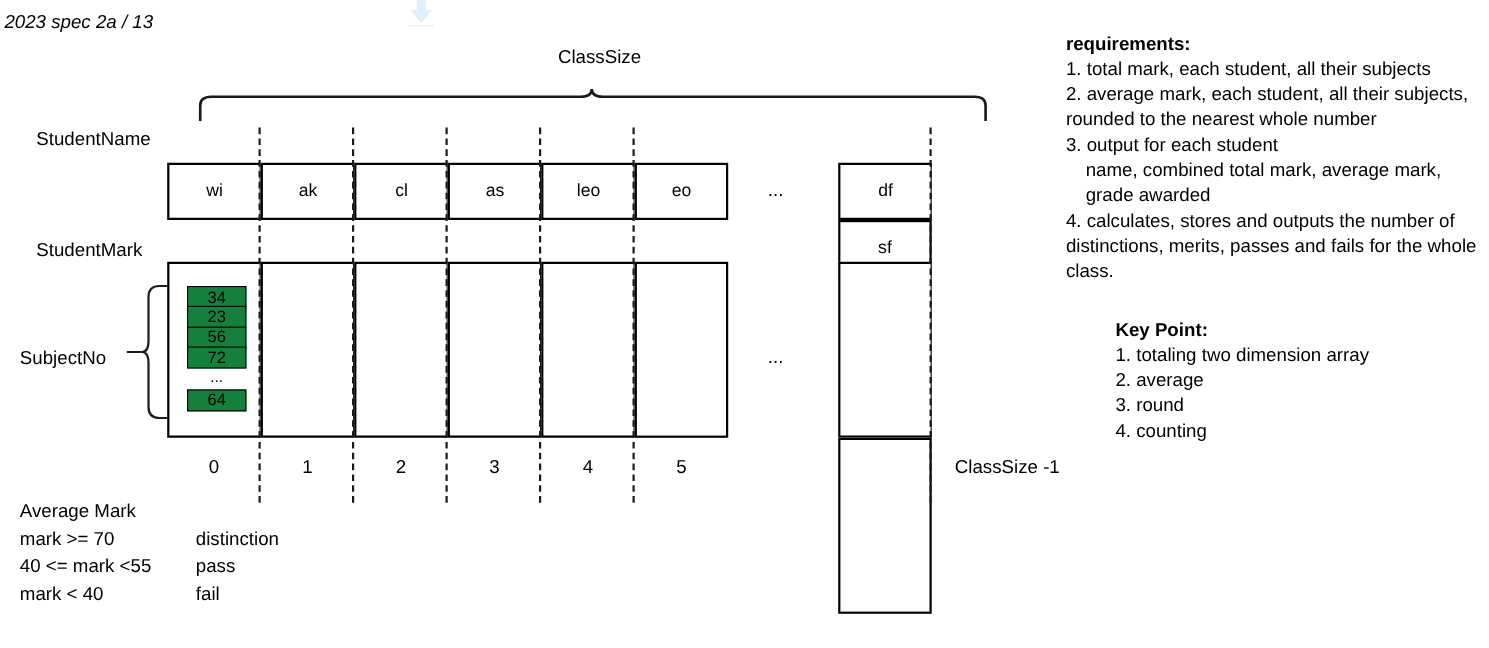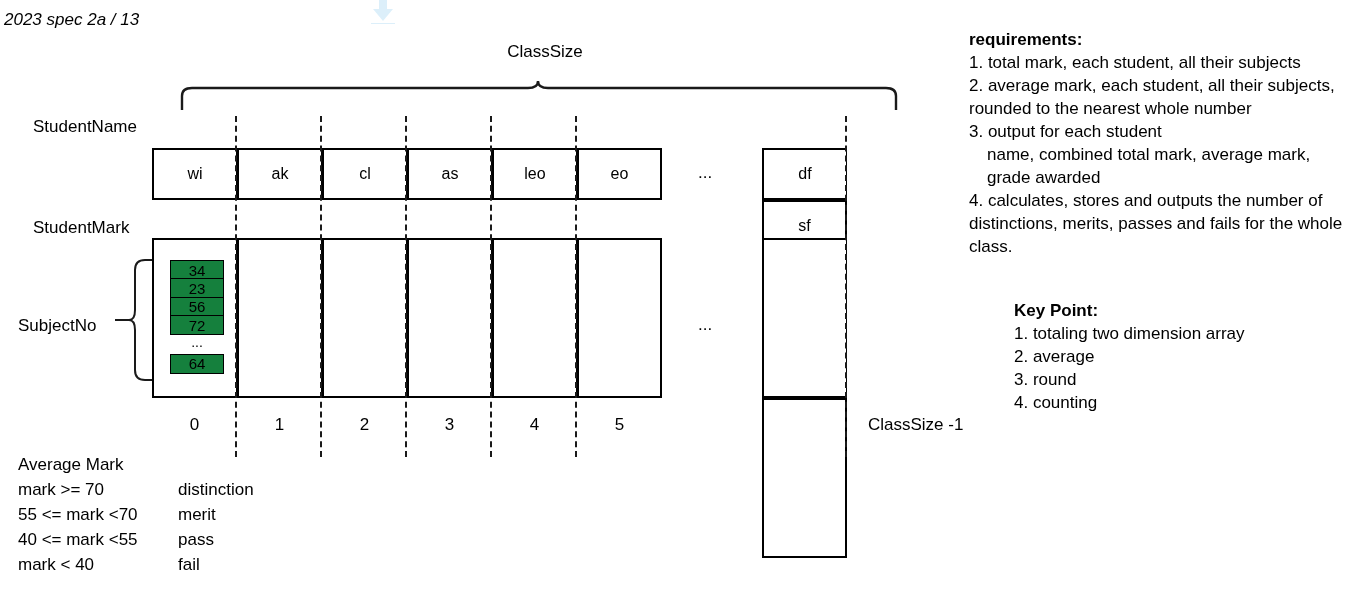--- a/index.html
+++ b/index.html
@@ -120,21 +120,21 @@
   #grade-table { left: 18px; top: 450px; font-size: 17px; }
   #grade-table .grade-row { display: flex; height: 25px; align-items: flex-end; }
   #grade-table .grade-cond { width: 160px; white-space: nowrap; }
   #grade-table .grade-name { white-space: nowrap; }
 
   
   #right-panel { left: 969px; top: 28px; width: 375px; }
   #requirements-heading { font-weight: bold; font-size: 17px; line-height: 23px; }
   .req-line { font-size: 17px; line-height: 23px; }
   .req-indent { padding-left: 18px; }
-  #keypoint-block { margin-top: 41px; padding-left: 45px; }
+  #keypoint-block { margin-top: 30px; padding-left: 45px; }
   #keypoint-heading { font-weight: bold; font-size: 17px; line-height: 23px; }
   .key-line { font-size: 17px; line-height: 23px; }
 </style>
 </head>
 <body>
 
 <div class="abs" id="slide-title">2023 spec 2a / 13</div>
 
 <div class="abs" id="download-arrow">
   <svg width="30" height="26" viewBox="0 0 30 26">
@@ -224,24 +224,20 @@
 <div class="abs" id="grade-table">
   <div class="grade-row">
     <div class="grade-cond">Average Mark</div>
     <div class="grade-name"></div>
   </div>
   <div class="grade-row">
     <div class="grade-cond">mark &gt;= 70</div>
     <div class="grade-name">distinction</div>
   </div>
   <div class="grade-row">
-    <div class="grade-cond">55 &lt;= mark &lt;70</div>
-    <div class="grade-name">merit</div>
-  </div>
-  <div class="grade-row">
     <div class="grade-cond">40 &lt;= mark &lt;55</div>
     <div class="grade-name">pass</div>
   </div>
   <div class="grade-row">
     <div class="grade-cond">mark &lt; 40</div>
     <div class="grade-name">fail</div>
   </div>
 </div>
 
 <div class="abs" id="right-panel">

